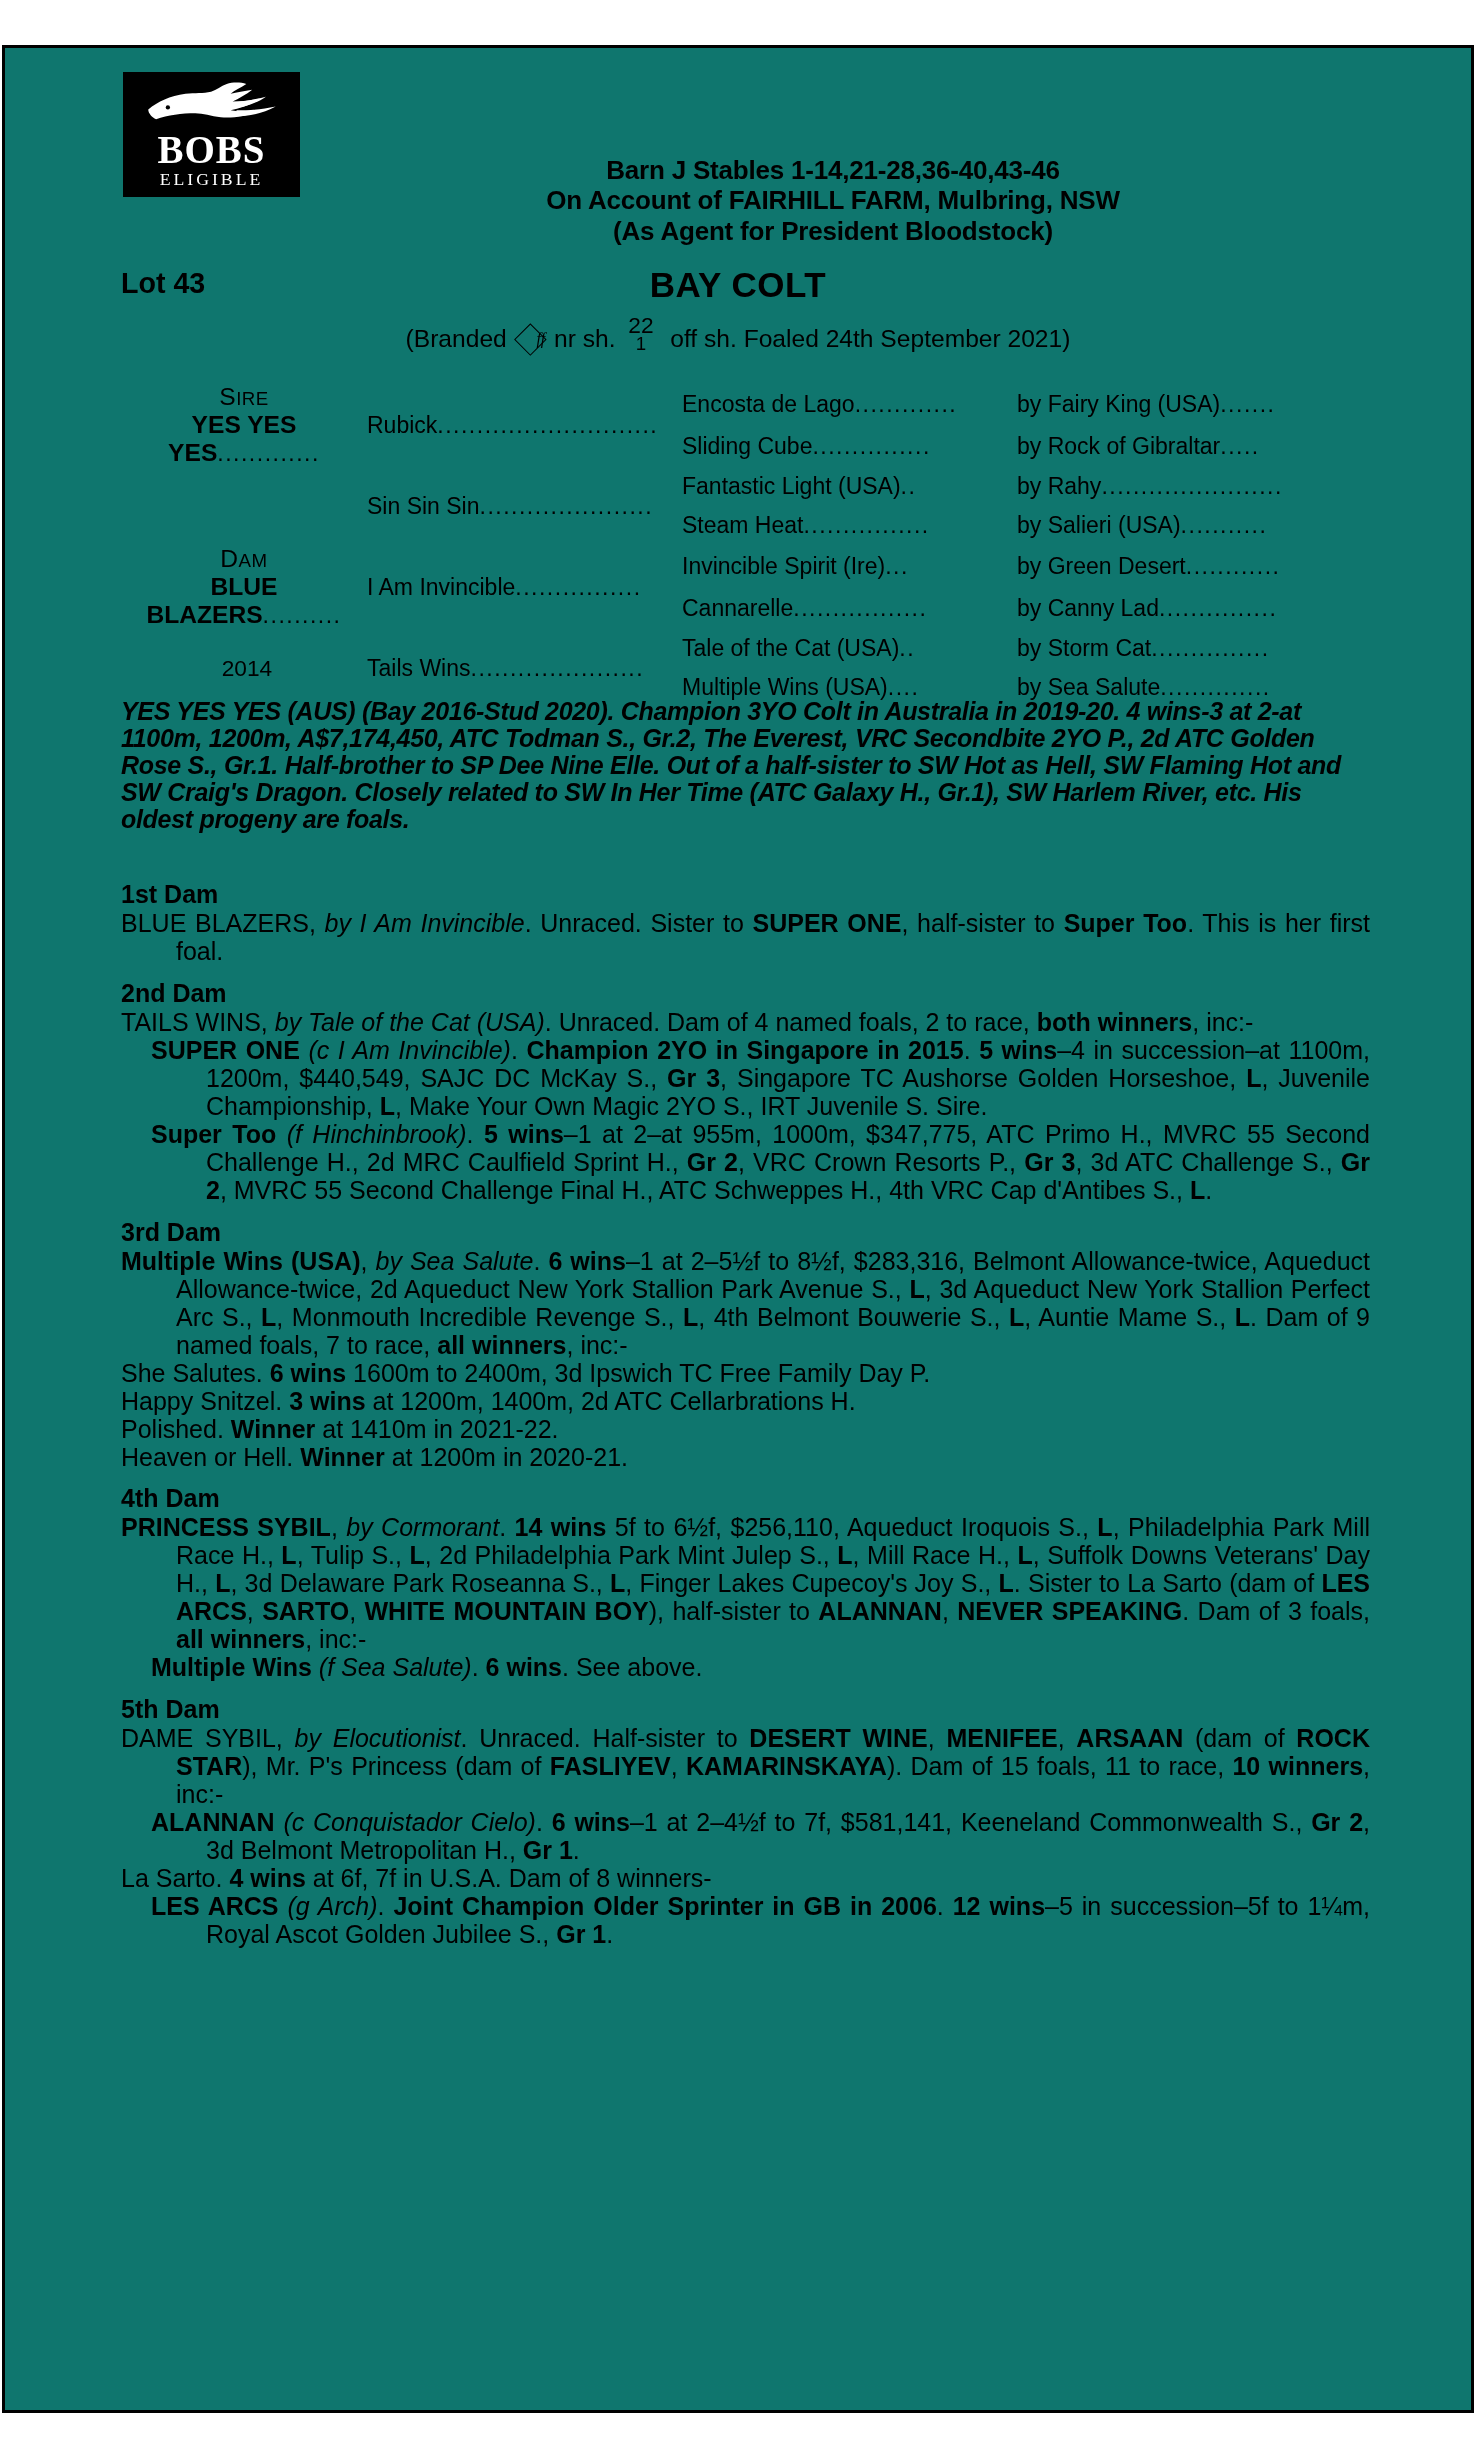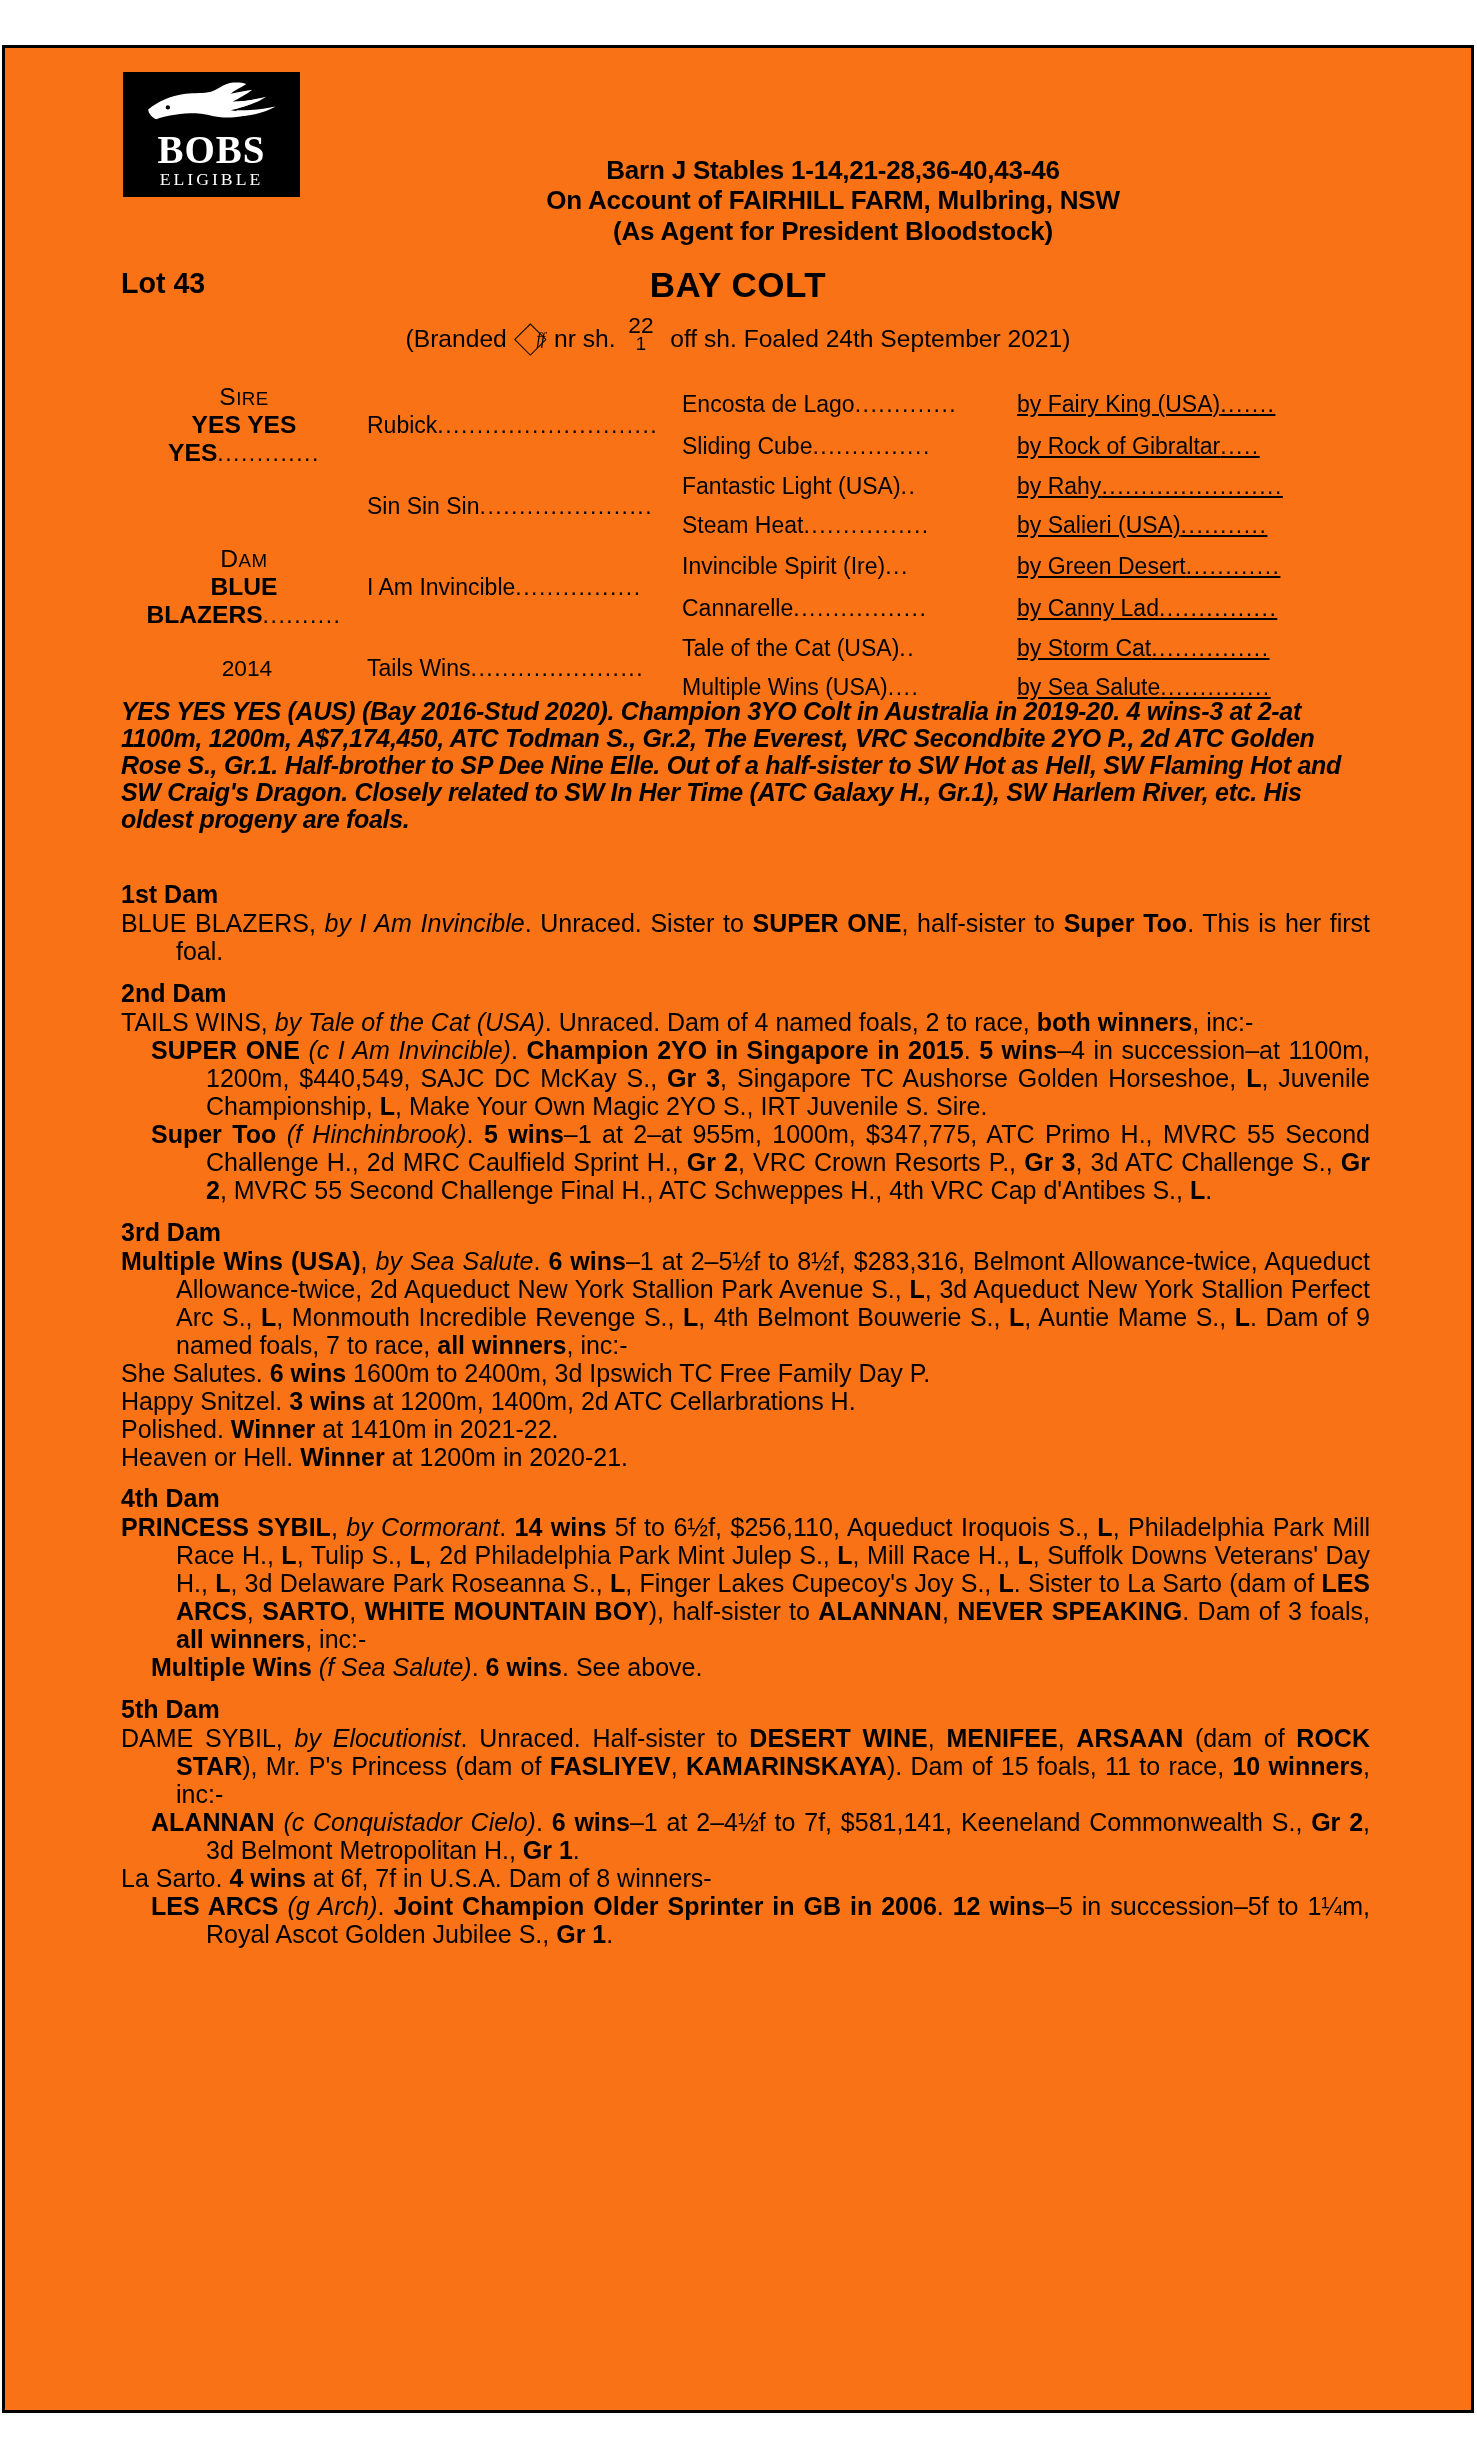--- a/index.html
+++ b/index.html
@@ -15,21 +15,21 @@
     overflow: hidden;
   }
   .page {
     position: absolute;
     left: 2px;
     top: 45px;
     width: 1472px;
     height: 2368px;
     border: 3px solid #000;
     box-sizing: border-box;
-    background: #f97316;
+    background: #0f766e;
   }
   .inner {
     position: relative;
     width: 100%;
     height: 100%;
   }
 
   
   .header-row {
     position: absolute;
@@ -158,21 +158,21 @@
     left: 116px;
     top: 335px;
     width: 1251px;
     font-size: 23px;
   }
   .ped table { border-collapse: collapse; width: 100%; }
   .ped td { vertical-align: middle; padding: 0; }
   .ped .c1 { width: 246px; text-align: center; }
   .ped .c2 { width: 315px; }
   .ped .c3 { width: 335px; }
-  .ped .c4 { width: 355px; text-decoration: underline; }
+  .ped .c4 { width: 355px; }
   .lbl-sire, .lbl-dam {
     font-size: 18.7px;
     letter-spacing: 0.5px;
   }
   .lbl-sire .big, .lbl-dam .big { font-size: 24.6px; }
   .nm-bold { font-weight: 700; font-size: 24.6px; }
   .dots { letter-spacing: 1.5px; }
   .row-h { height: 39px; }
   .yr { font-size: 22.7px; margin-left: 6px; }
 

